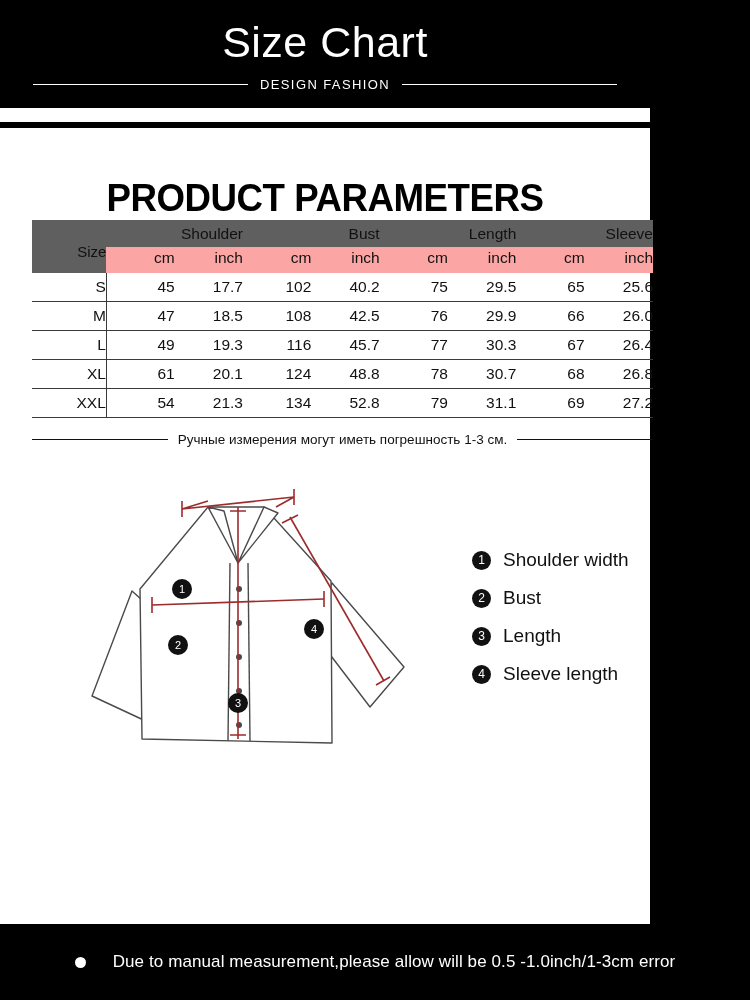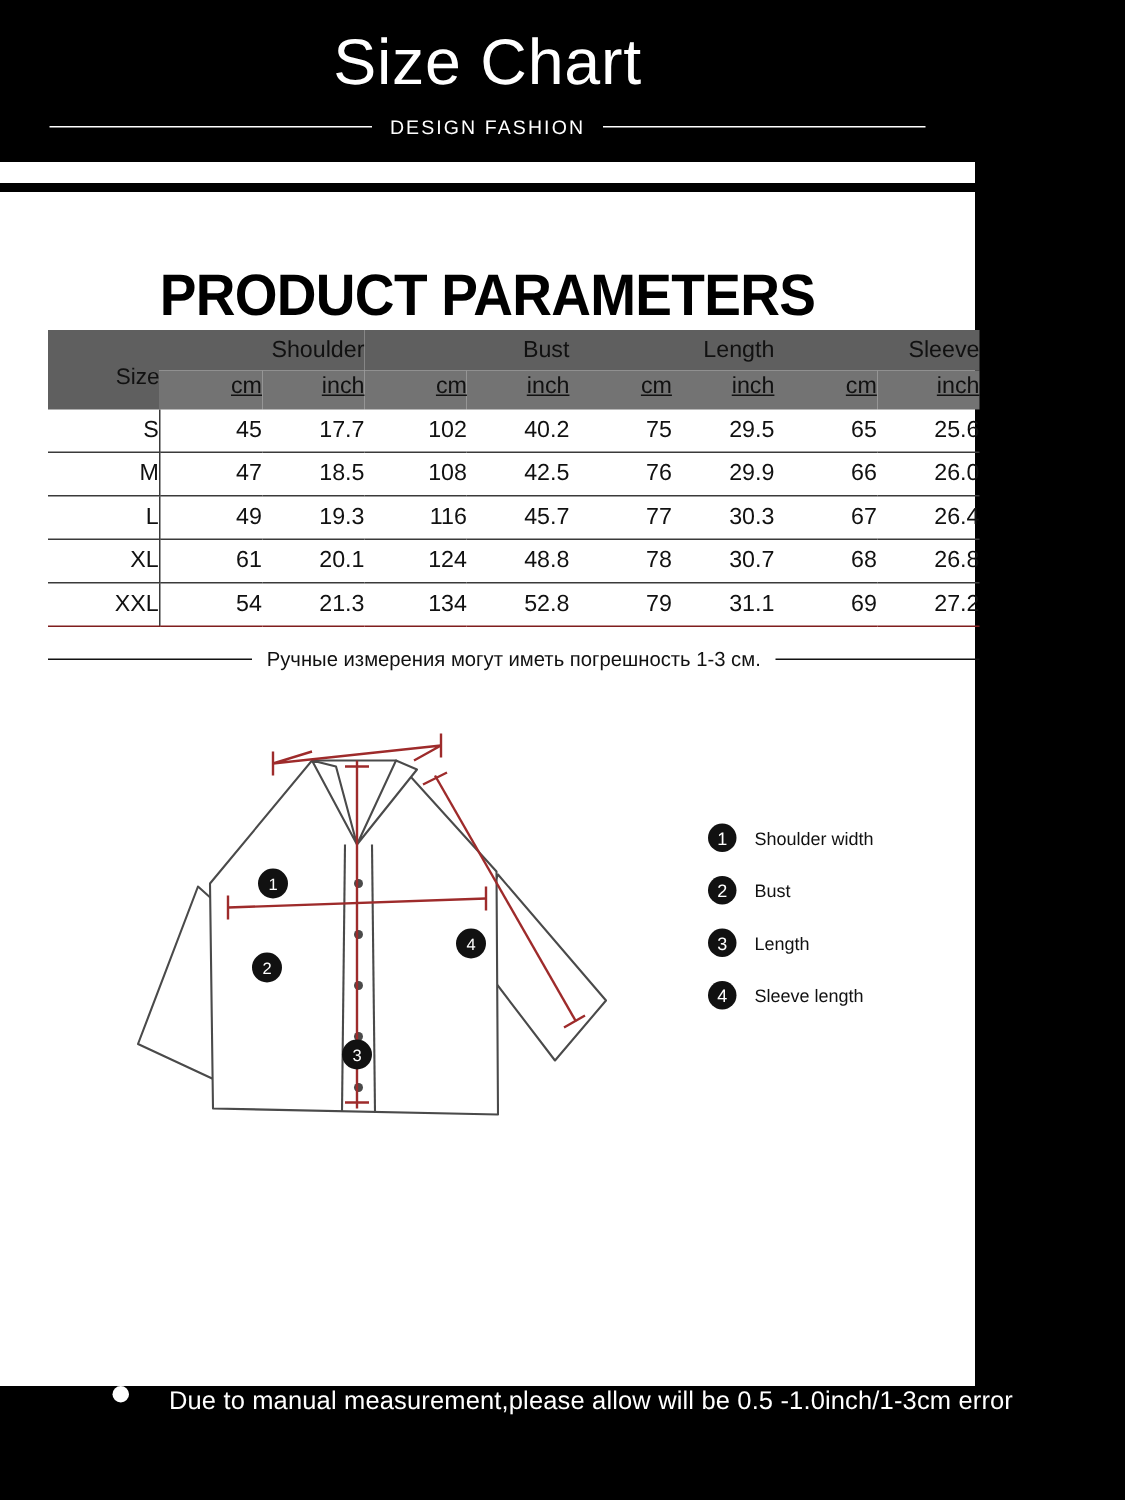--- a/index.html
+++ b/index.html
@@ -103,27 +103,26 @@
     font-weight: normal;
     font-size: 16px;
     padding: 5px 0 4px 0;
     border: none;
   }
   .hdr-row th.sizecell {
     font-size: 15px;
     padding-top: 13px;
   }
   .unit-row th {
-    background: #737373;
+    background: #fca5a5;
     color: #ffffff;
     font-weight: normal;
     font-size: 14px;
     padding: 2px 0 6px 0;
     border: none;
-    text-decoration: underline;
   }
   tbody tr td {
     padding: 5px 0 5px 0;
     border-bottom: 1px solid #3a3a3a;
   }
   tbody tr:last-child td {
     border-bottom: 1px solid #7f1d1d;
   }
   tbody td.sizecell {
     border-right: 1px solid #3a3a3a;
@@ -178,35 +177,35 @@
     border-radius: 50%;
     background: #111;
     color: #fff;
     font-size: 12px;
     display: flex;
     align-items: center;
     justify-content: center;
     flex: 0 0 auto;
   }
   .legend-label {
-    font-size: 12px;
+    font-size: 19px;
     color: #111;
   }
 
   
   .footer {
     position: absolute;
     left: 0;
     bottom: 0;
     width: 750px;
     background: #000000;
     color: #ffffff;
     height: 76px;
     display: flex;
-    align-items: flex-start;
+    align-items: center;
     justify-content: center;
     gap: 27px;
   }
   .footer-dot {
     width: 11px;
     height: 11px;
     border-radius: 50%;
     background: #ffffff;
     flex: 0 0 auto;
   }

